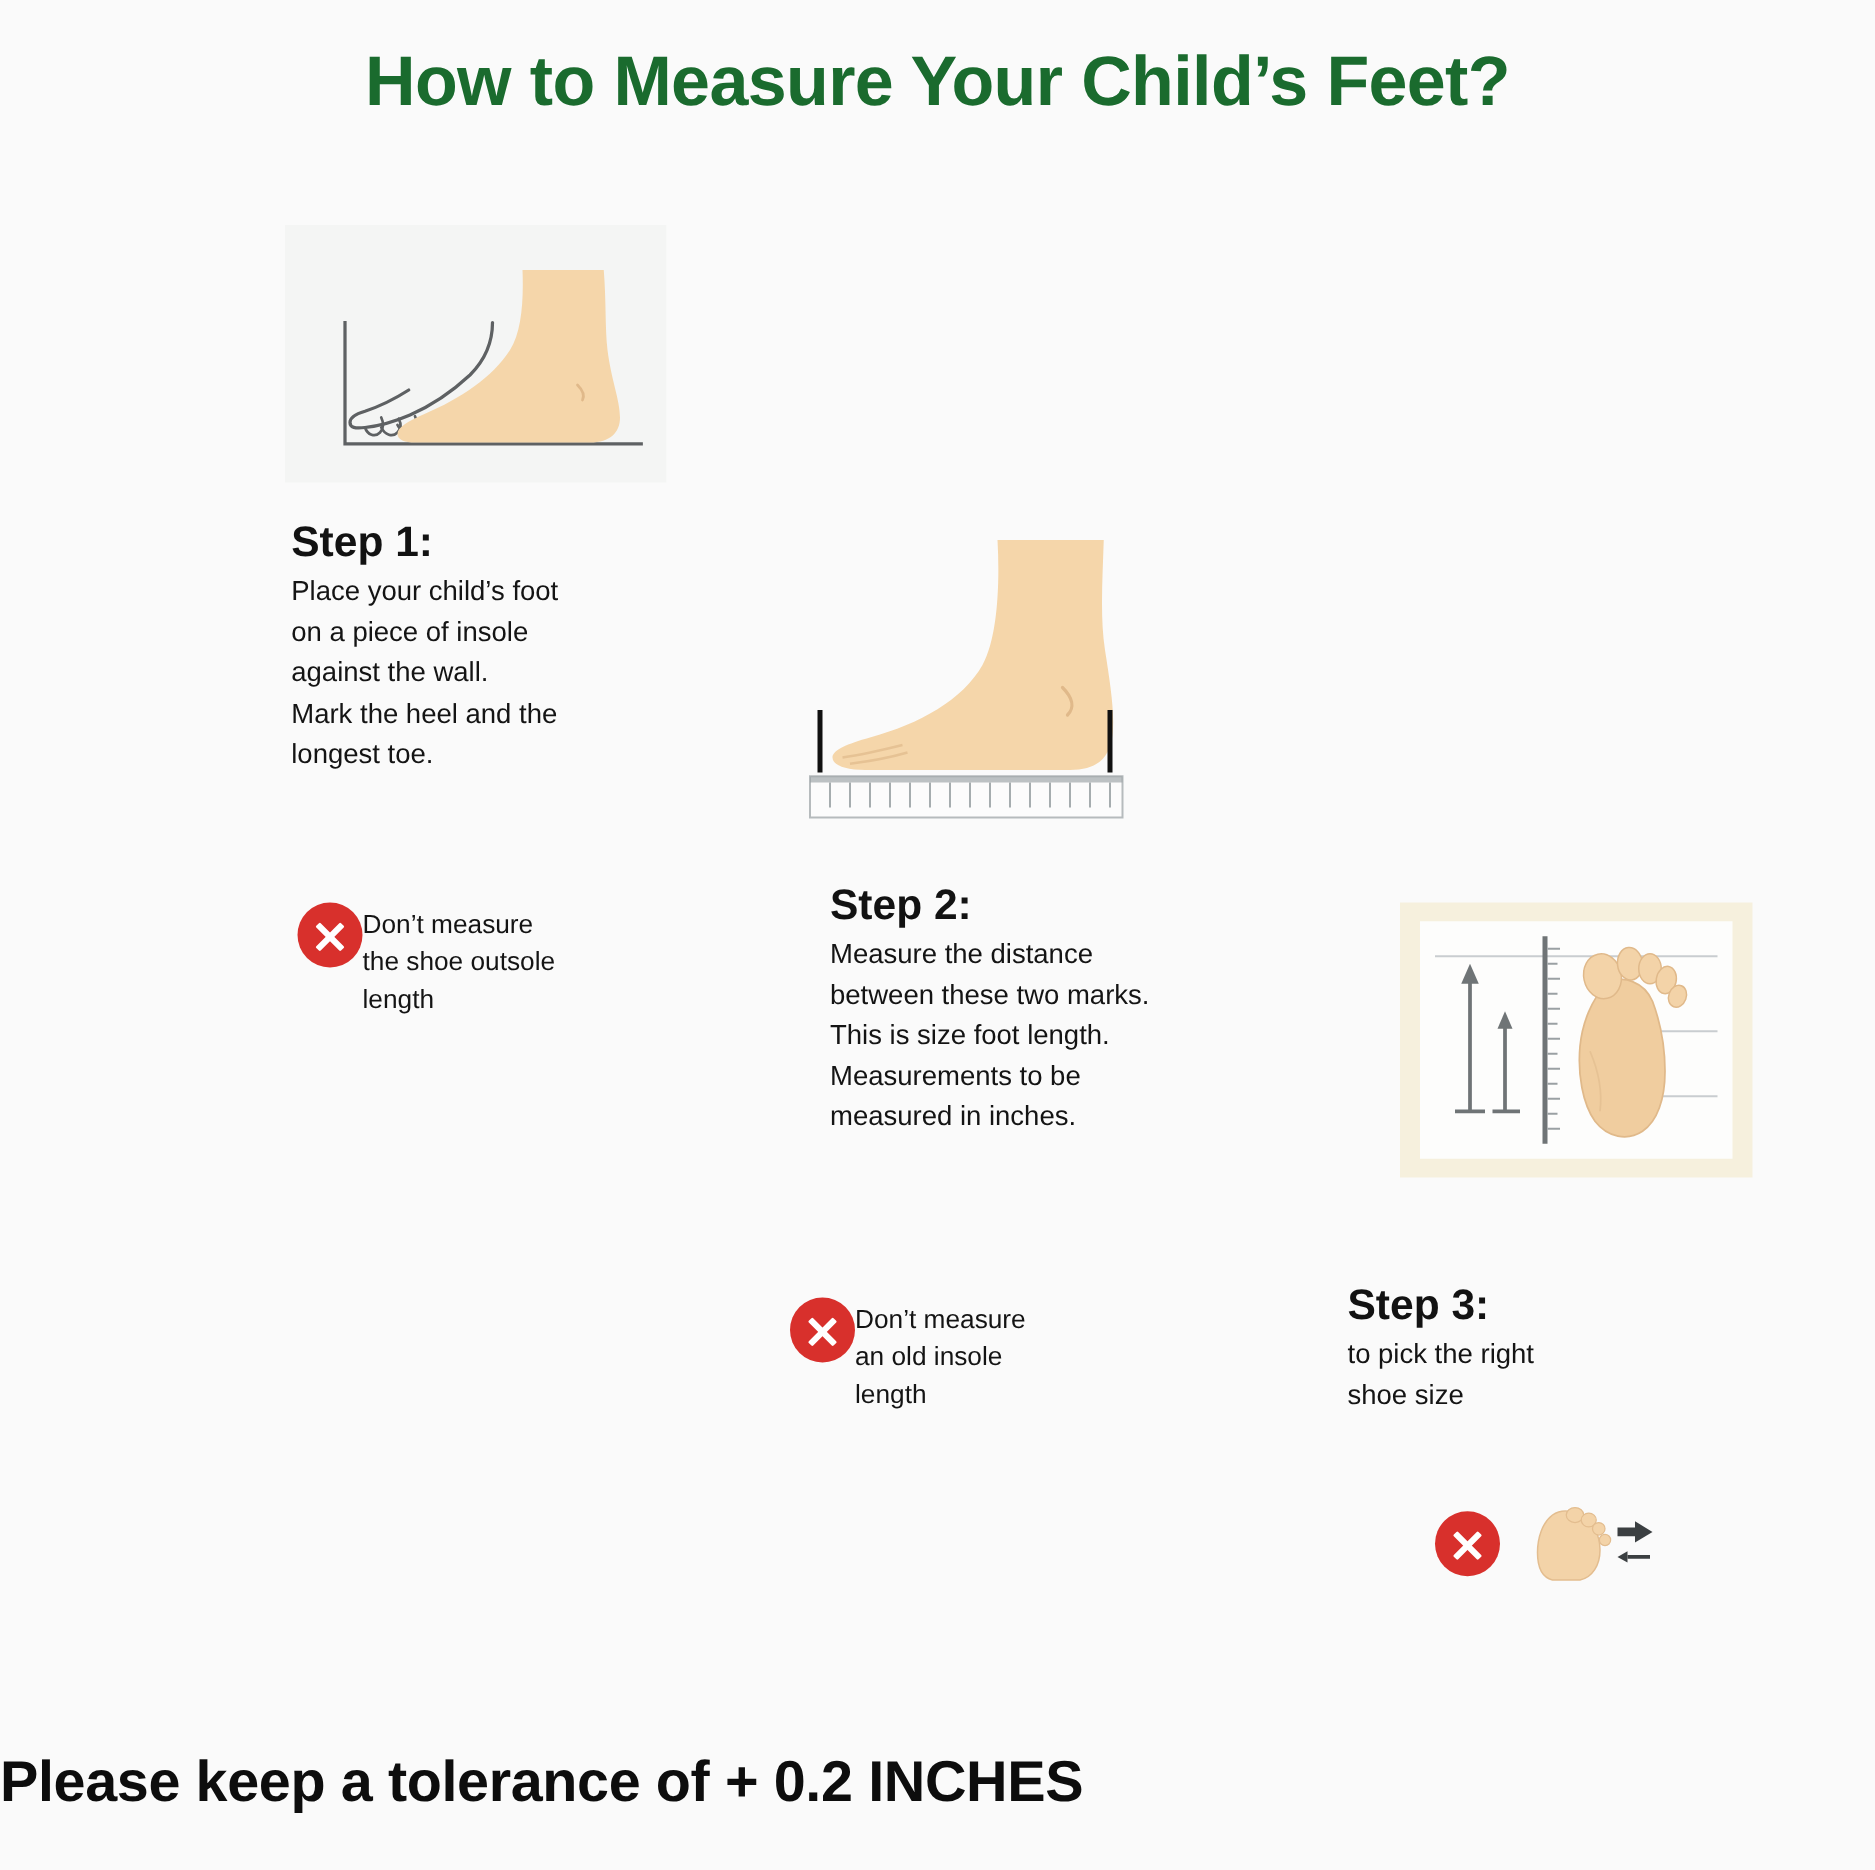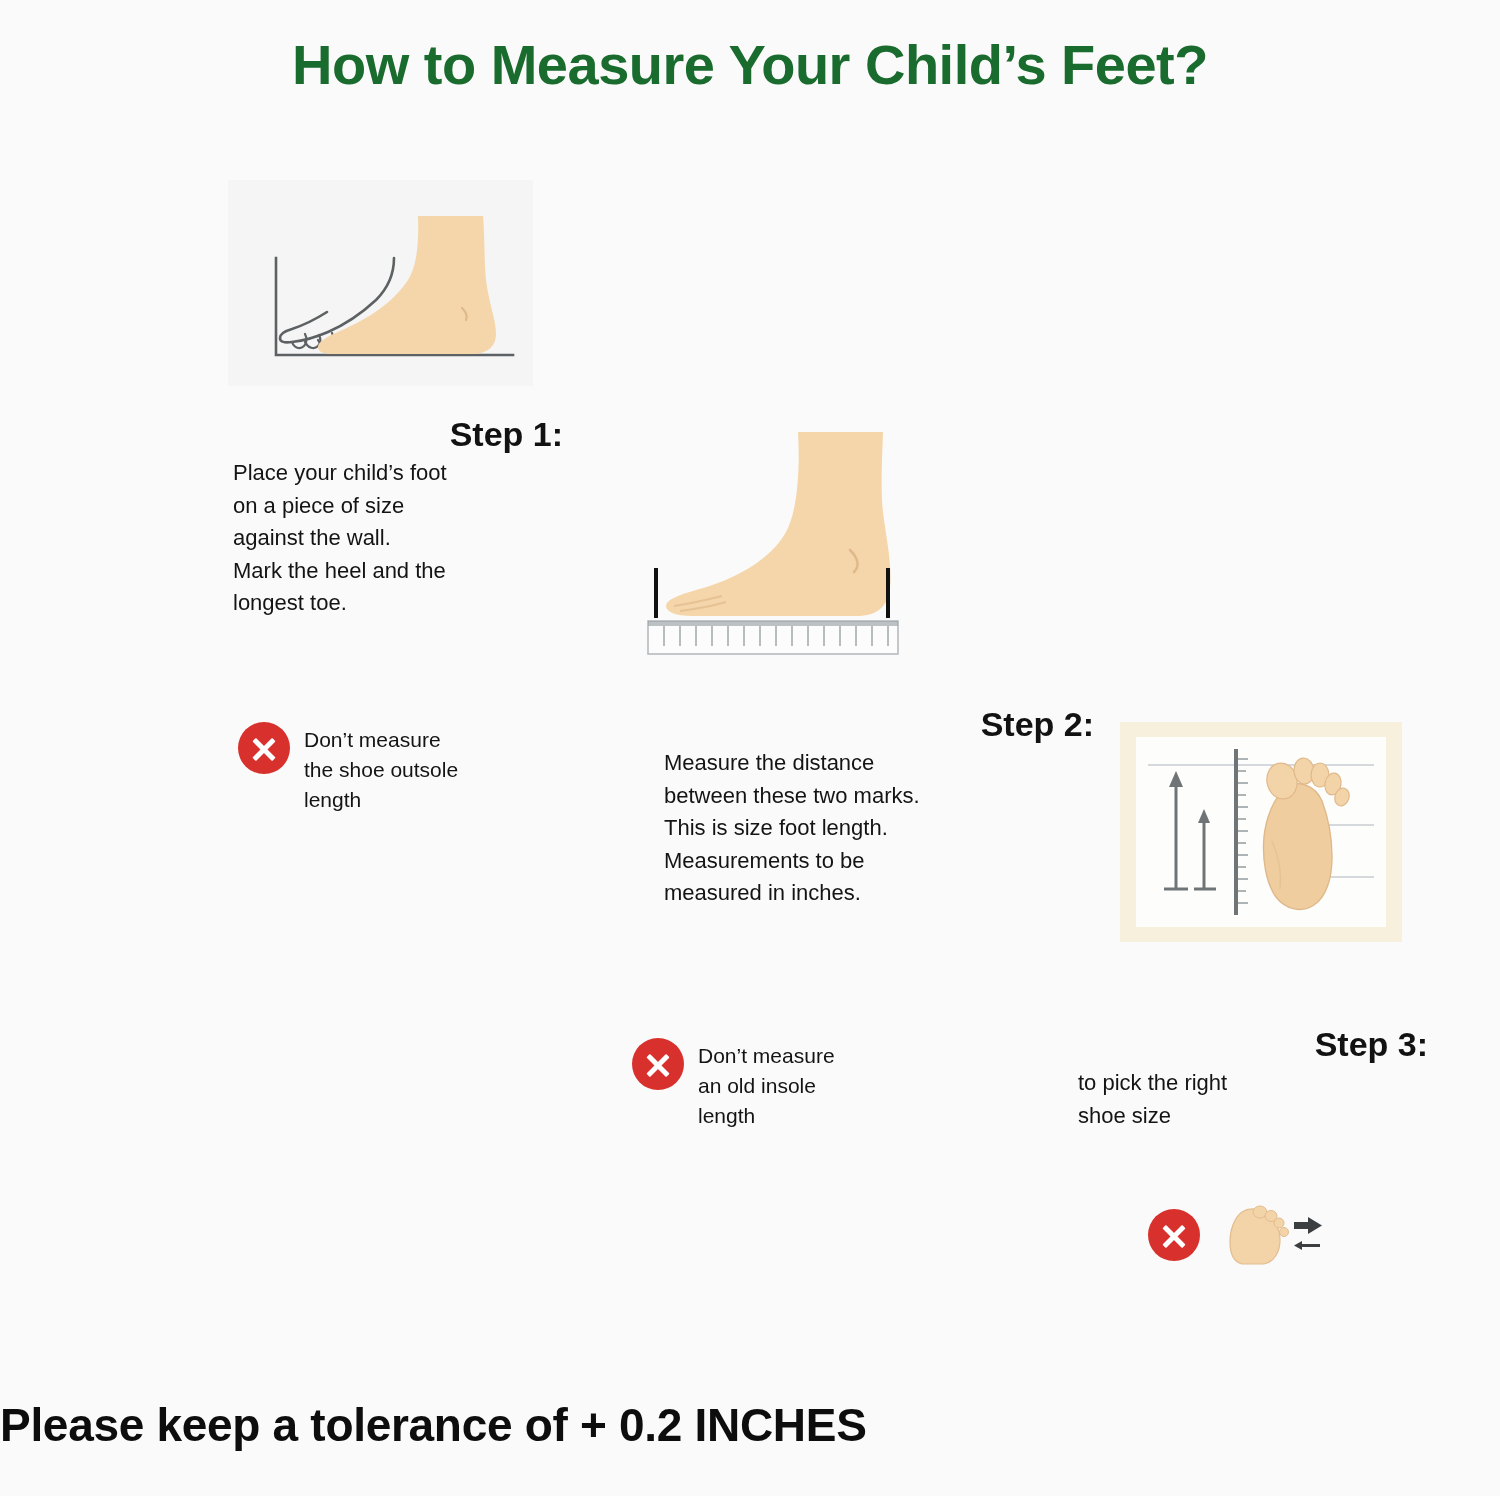--- a/index.html
+++ b/index.html
@@ -20,21 +20,21 @@
     font-size:56px;
     font-weight:bold;
     letter-spacing:-0.5px;
     color:#1a6b2e;
     font-family:"Liberation Sans", sans-serif;
   }
 
   
   .step-head{
     font-size:34px;font-weight:bold;color:#121212;
-    line-height:1.12;margin:0 0 4px 0;text-align:right;
+    line-height:1.12;margin:0 0 4px 0;
   }
   .step-body{
     font-size:22px;color:#141414;line-height:1.48;
     font-weight:normal;
   }
   .step-body .ln{display:block;}
 
   
   .panel1{
     position:absolute;left:228px;top:180px;width:305px;height:206px;
@@ -53,21 +53,21 @@
   .s1-text{position:absolute;left:233px;top:415px;width:330px;}
 
   
   .panel2{position:absolute;left:640px;top:420px;width:300px;height:245px;}
   .s2-text{position:absolute;left:648px;top:705px;width:430px;margin-left:16px;}
 
   
   .s3-text{position:absolute;left:1078px;top:1025px;width:350px;}
 
   
-  .warn{position:absolute;display:flex;align-items:flex-start;gap:14px;}
+  .warn{position:absolute;display:flex;align-items:flex-start;}
   .warn-circle{
     width:52px;height:52px;border-radius:50%;
     background:#d8302c;flex:0 0 52px;position:relative;
   }
   .warn-circle::before,.warn-circle::after{
     content:"";position:absolute;left:12px;top:24.5px;
     width:28px;height:5px;background:#ffffff;border-radius:1px;
   }
   .warn-circle::before{transform:rotate(45deg);}
   .warn-circle::after{transform:rotate(-45deg);}
@@ -108,21 +108,21 @@
       <path d="M190 36 L255 36 C257 60 256 82 258 100 C261 124 268 140 268 154 C268 166 260 174 244 174 L104 174 C96 174 90 172 90 167 C90 162 98 157 112 151 C140 139 166 122 180 100 C189 86 191 62 190 36 Z" fill="#f5d6aa"></path>
 
       <path d="M234 128 C238 132 240 136 238 140" fill="none" stroke="#e0b98a" stroke-width="2.2" stroke-linecap="round"></path>
     </svg>
   </div>
 
   <div class="s1-text">
     <div class="step-head">Step 1:</div>
     <div class="step-body">
       <span class="ln">Place your child’s foot</span>
-      <span class="ln">on a piece of size</span>
+      <span class="ln">on a piece of insole</span>
       <span class="ln">against the wall.</span>
       <span class="ln">Mark the heel and the</span>
       <span class="ln">longest toe.</span>
     </div>
   </div>
 
   <div class="warn warn1">
     <div class="warn-circle"></div>
     <div class="warn-text">
       <span class="ln">Don’t measure</span>

